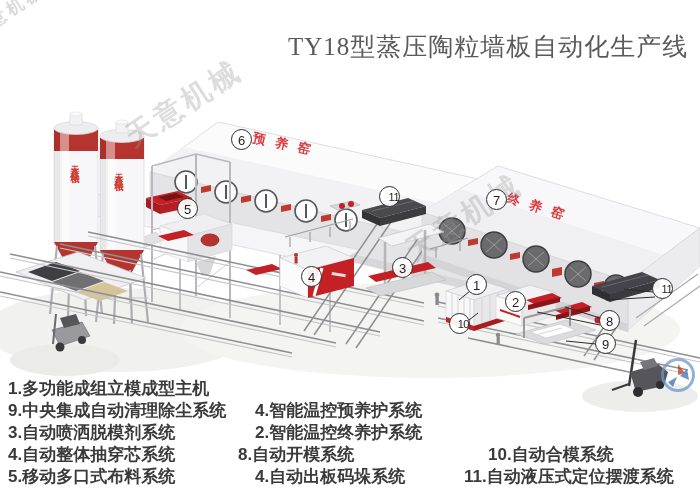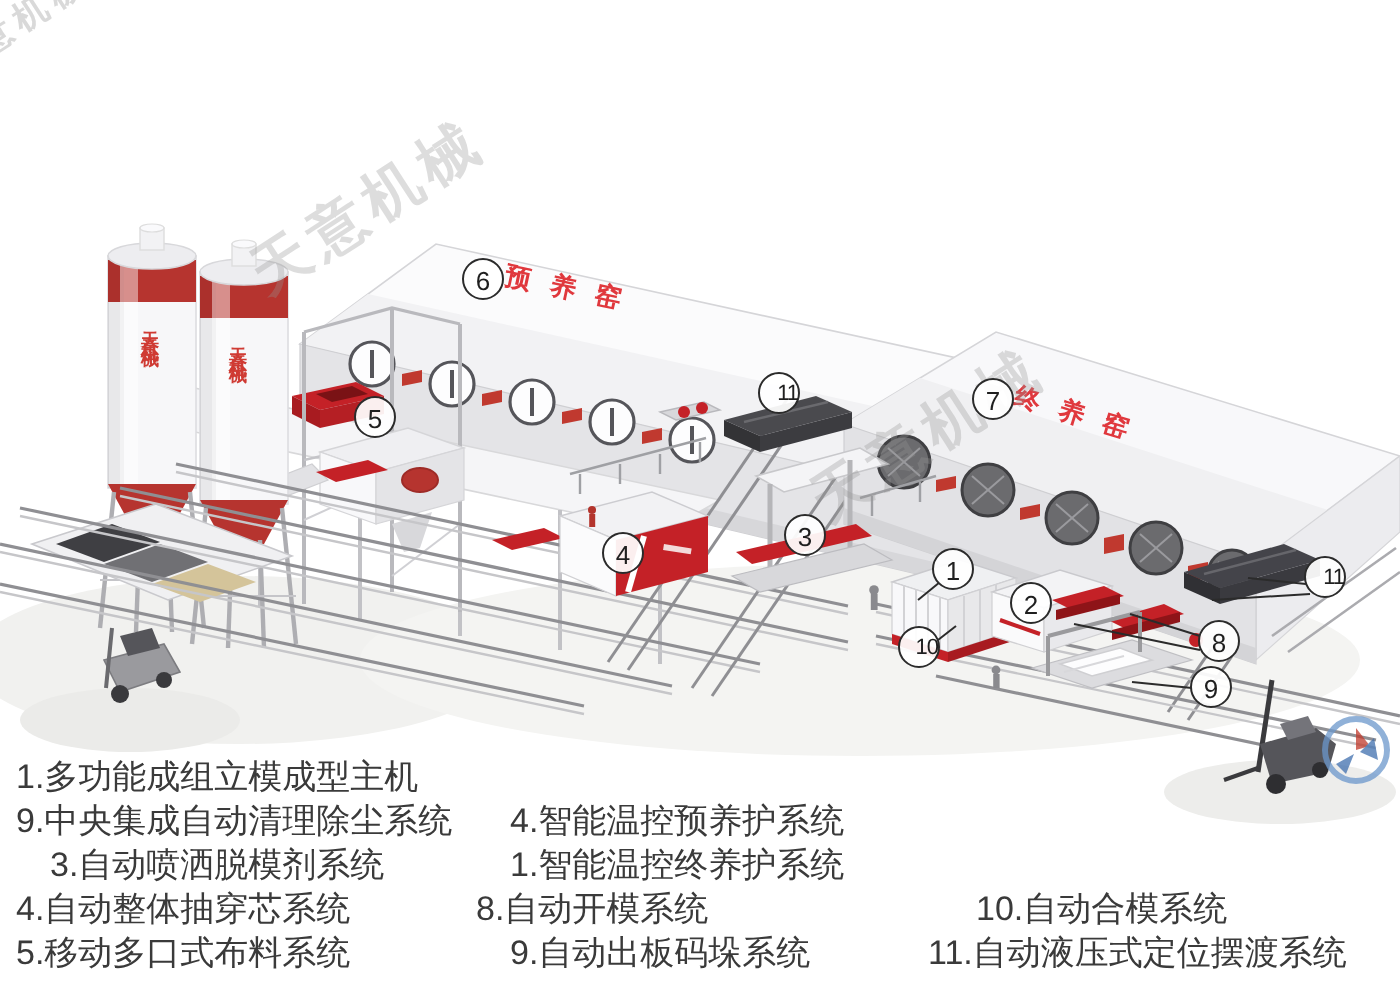--- a/index.html
+++ b/index.html
@@ -18,21 +18,21 @@
   .wm{position:absolute;white-space:nowrap;font-weight:bold;letter-spacing:4px;
       color:rgba(148,148,148,0.32);transform:rotate(-33deg);}
   .wm1{left:118px;top:84px;font-size:29px;}
   .wm2{left:398px;top:198px;font-size:29px;}
   .wm3{left:-34px;top:0px;font-size:17px;color:rgba(160,160,160,0.4);}
   .logo-wm{position:absolute;left:659px;top:356px;width:38px;height:38px;opacity:0.75;}
   .co{position:absolute;width:21px;height:21px;border:1.6px solid #2b2b2b;border-radius:50%;
       background:rgba(255,255,255,0.93);color:#1f1f1f;font-size:13px;line-height:21px;
       text-align:center;box-sizing:border-box;}
   .co-sm{font-size:11px;letter-spacing:-0.5px;text-align:right;}
-  .li{position:absolute;font-size:17px;color:#3a3a3a;white-space:nowrap;}
+  .li{position:absolute;font-size:17px;color:#3a3a3a;white-space:nowrap;font-weight:bold;}
 </style>
 </head>
 <body>
 
 <div class="stage">
 
   <svg class="scene" width="700" height="500" viewBox="0 0 700 500">
 
     <g>
       <ellipse cx="120" cy="330" rx="135" ry="42" fill="#f1f1ef"></ellipse>
@@ -333,20 +333,21 @@
       <line x1="470" y1="291" x2="459" y2="300"></line>
       <line x1="469" y1="320" x2="478" y2="313"></line>
       <line x1="600" y1="318" x2="565" y2="307"></line>
       <line x1="600" y1="325" x2="537" y2="312"></line>
       <line x1="596" y1="344" x2="566" y2="341"></line>
       <line x1="653" y1="292" x2="624" y2="289"></line>
       <line x1="655" y1="297" x2="606" y2="300"></line>
     </g>
   </svg>
 
+  <div class="title">TY18型蒸压陶粒墙板自动化生产线</div>
 
   <div class="kiln-label kl-pre">预养窑</div>
   <div class="kiln-label kl-final">终养窑</div>
 
   <div class="silo-label sl1">天意机械</div>
   <div class="silo-label sl2">天意机械</div>
 
   <div class="wm wm1">天意机械</div>
   <div class="wm wm2">天意机械</div>
   <div class="wm wm3">天意机械</div>
@@ -369,24 +370,24 @@
   <div class="co" style="left:486px;top:189px;">7</div>
   <div class="co" style="left:599px;top:310px;">8</div>
   <div class="co" style="left:595px;top:333px;">9</div>
   <div class="co co-sm" style="left:449px;top:313px;">10</div>
   <div class="co co-sm" style="left:379px;top:186px;">11</div>
   <div class="co co-sm" style="left:652px;top:278px;">11</div>
 
   <div>
     <div class="li" style="left:8px;top:377px;">1.多功能成组立模成型主机</div>
     <div class="li" style="left:8px;top:399px;">9.中央集成自动清理除尘系统</div>
-    <div class="li" style="left:8px;top:421px;margin-left:17px;">3.自动喷洒脱模剂系统</div>
+    <div class="li" style="left:8px;top:421px;">3.自动喷洒脱模剂系统</div>
     <div class="li" style="left:8px;top:443px;">4.自动整体抽穿芯系统</div>
     <div class="li" style="left:8px;top:465px;">5.移动多口式布料系统</div>
     <div class="li" style="left:255px;top:399px;">4.智能温控预养护系统</div>
-    <div class="li" style="left:255px;top:421px;">1.智能温控终养护系统</div>
+    <div class="li" style="left:255px;top:421px;">2.智能温控终养护系统</div>
     <div class="li" style="left:238px;top:443px;">8.自动开模系统</div>
-    <div class="li" style="left:255px;top:465px;">9.自动出板码垛系统</div>
+    <div class="li" style="left:255px;top:465px;">4.自动出板码垛系统</div>
     <div class="li" style="left:448px;top:443px;margin-left:40px;">10.自动合模系统</div>
     <div class="li" style="left:448px;top:465px;margin-left:16px;">11.自动液压式定位摆渡系统</div>
   </div>
 
 </div>
 
 </body></html>

